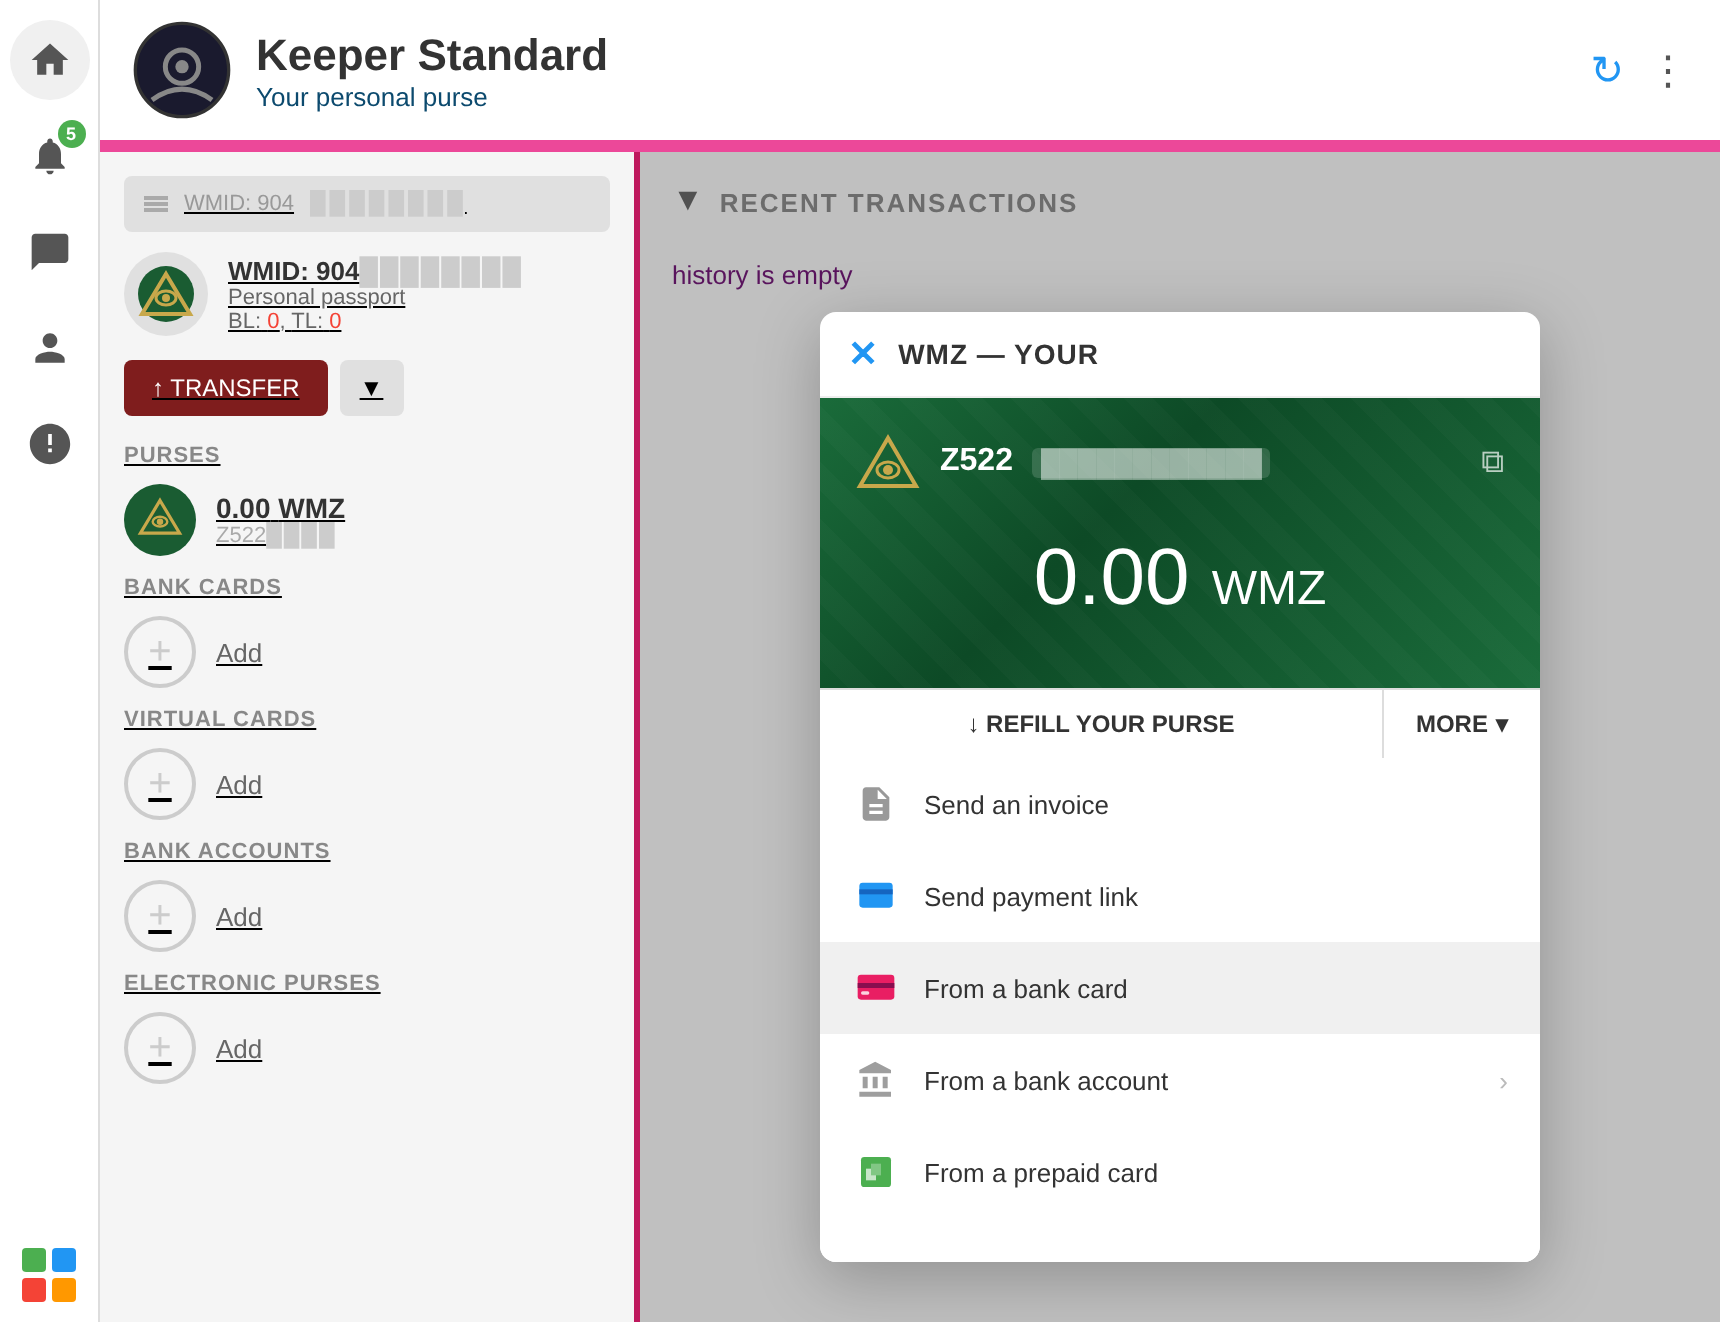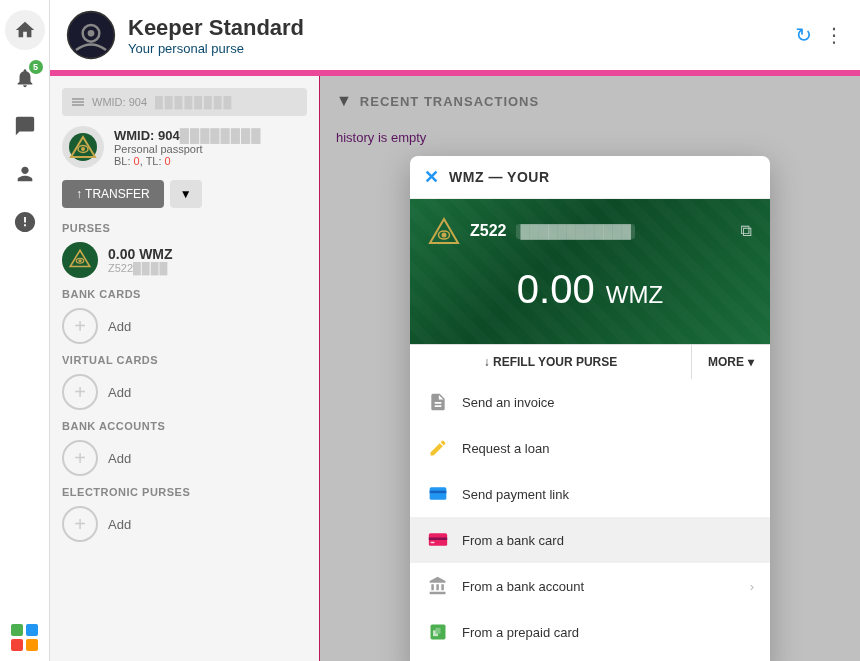--- a/index.html
+++ b/index.html
@@ -26,31 +26,31 @@
     .header-logo { width: 50px; height: 50px; margin-right: 12px; }
     .header-title { font-size: 22px; font-weight: 600; color: #333; }
     .header-subtitle { font-size: 13px; color: #0c4a6e; }
     .header-actions { margin-left: auto; display: flex; align-items: center; gap: 12px; }
     .header-actions span { color: #2196f3; font-size: 18px; cursor: pointer; }
 
     
     .content-area { display: flex; flex: 1; overflow: hidden; }
 
     
-    .left-panel { width: 270px; background: #f5f5f5; padding: 12px; border-right: 1px solid #be185d; overflow-y: auto; }
+    .left-panel { width: 270px; background: #f5f5f5; padding: 12px; border-right: 3px solid #be185d; overflow-y: auto; text-decoration: underline; }
     .account-bar { background: #e0e0e0; border-radius: 4px; padding: 8px 10px; margin-bottom: 10px; display: flex; align-items: center; gap: 8px; }
     .account-bar-text { font-size: 11px; color: #aaa; }
     .account-info { display: flex; align-items: center; gap: 10px; margin-bottom: 12px; }
     .account-avatar { width: 42px; height: 42px; border-radius: 50%; background: #e0e0e0; display: flex; align-items: center; justify-content: center; overflow: hidden; }
     .account-details { flex: 1; }
     .wmid { font-size: 13px; font-weight: 600; color: #333; }
     .passport { font-size: 11px; color: #666; }
     .bl-tl { font-size: 11px; color: #666; }
     .bl-tl span.zero { color: #f44336; }
-    .btn-transfer { background: #737373; color: #fff; border: none; border-radius: 4px; padding: 7px 14px; font-size: 12px; cursor: pointer; display: flex; align-items: center; gap: 5px; }
+    .btn-transfer { background: #7f1d1d; color: #fff; border: none; border-radius: 4px; padding: 7px 14px; font-size: 12px; cursor: pointer; display: flex; align-items: center; gap: 5px; }
     .btn-down { background: #e0e0e0; border: none; border-radius: 4px; padding: 7px 10px; font-size: 12px; cursor: pointer; }
     .transfer-row { display: flex; gap: 6px; margin-bottom: 14px; }
     
     .section-title { font-size: 11px; font-weight: 700; color: #888; letter-spacing: 0.5px; margin-bottom: 8px; margin-top: 4px; }
     .purse-item { display: flex; align-items: center; gap: 10px; margin-bottom: 10px; }
     .purse-icon { width: 36px; height: 36px; border-radius: 50%; background: #1a5c32; display: flex; align-items: center; justify-content: center; }
     .purse-amount { font-size: 14px; font-weight: 600; color: #333; }
     .purse-id { font-size: 11px; color: #aaa; }
     
     .add-item { display: flex; align-items: center; gap: 10px; margin-bottom: 10px; cursor: pointer; }
@@ -297,28 +297,20 @@
               <div class="menu-item">
                 <div class="menu-item-icon">
                   <svg width="20" height="20" viewBox="0 0 24 24" fill="#999">
                       <path d="M14 2H6c-1.1 0-2 .9-2 2v16c0 1.1.89 2 2 2h12c1.1 0 2-.9 2-2V8l-6-6zm2 16H8v-2h8v2zm0-4H8v-2h8v2zm-3-5V3.5L18.5 9H13z"></path>
                     </svg>
                 </div>
                 <span>Send an invoice</span>
               </div>
               <div class="menu-item">
                 <div class="menu-item-icon">
-                  <svg width="20" height="20" viewBox="0 0 24 24" fill="#f4c430">
-                      <path d="M3 17.25V21h3.75L17.81 9.94l-3.75-3.75L3 17.25zM20.71 7.04c.39-.39.39-1.02 0-1.41l-2.34-2.34c-.39-.39-1.02-.39-1.41 0l-1.83 1.83 3.75 3.75 1.83-1.83z"></path>
-                    </svg>
-                </div>
-                <span>Request a loan</span>
-              </div>
-              <div class="menu-item">
-                <div class="menu-item-icon">
                   <svg width="20" height="20" viewBox="0 0 24 24" fill="#2196f3">
                       <rect x="2" y="4" width="20" height="15" rx="2" fill="#2196f3"></rect>
                       <rect x="2" y="8" width="20" height="3" fill="#1565c0"></rect>
                     </svg>
                 </div>
                 <span>Send payment link</span>
               </div>
               <div class="menu-item active">
                 <div class="menu-item-icon">
                   <svg width="20" height="20" viewBox="0 0 24 24">

